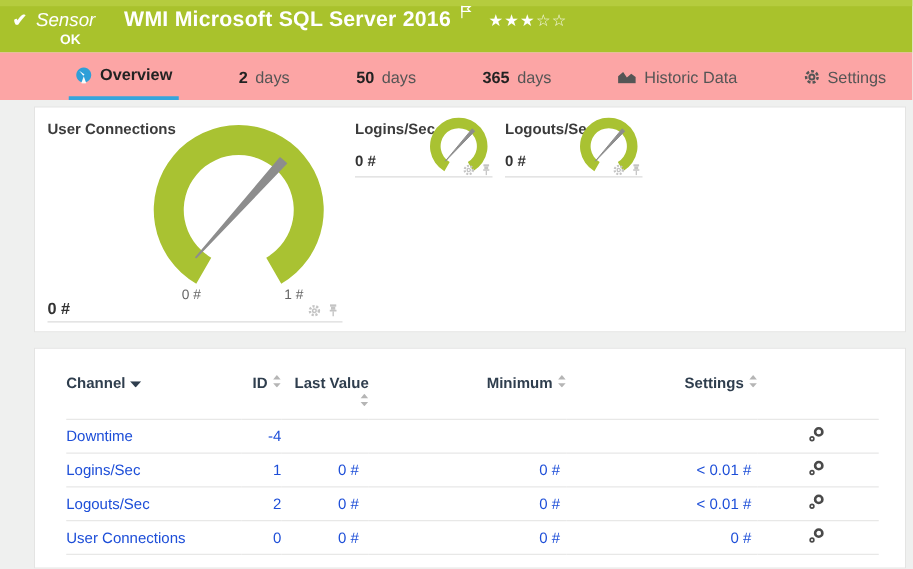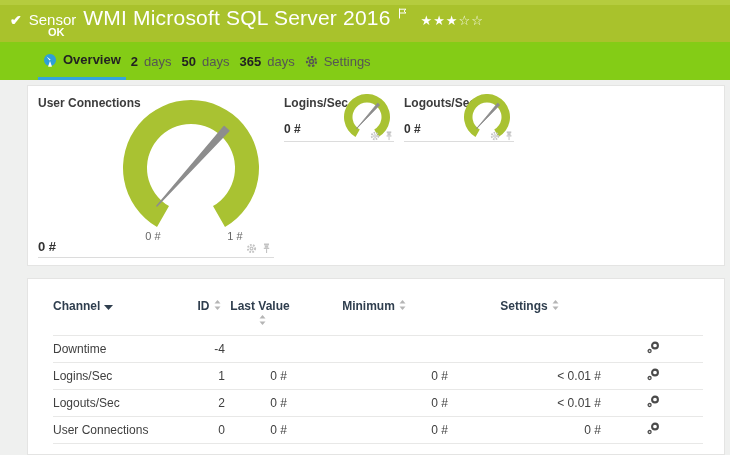--- a/index.html
+++ b/index.html
@@ -7,30 +7,30 @@
   body {
     width:730px; height:455px; position:relative; overflow:hidden;
     background:#eff0ef; font-family:"Liberation Sans", sans-serif; color:#444;
   }
 
   
   .topbar { position:absolute; left:0; top:0; width:730px; height:42px; background:#a9c22c; }
   .topbar-hl { position:absolute; left:0; top:0; width:100%; height:5px; background:#b5cc3e; }
   .topline { position:absolute; left:10px; top:6px; display:flex; align-items:baseline; gap:7px; color:#fff; white-space:nowrap; }
   .check { font-size:14px; font-weight:bold; }
-  .kind { font-size:15px; }
-  .sensor-title { font-size:21px; font-weight:normal; letter-spacing:0.2px; }
+  .kind { font-style:italic; font-size:15px; }
+  .sensor-title { font-size:17px; font-weight:bold; letter-spacing:0.2px;margin-left:16px; }
   .flag { position:relative; top:-6px; }
   .stars { font-size:13px; letter-spacing:1px; margin-left:6px; }
   .stars .dim { opacity:0.9; }
   .status-ok { position:absolute; left:48px; top:26px; font-size:11px; font-weight:bold; color:#fff; }
 
   
-  .tabbar { position:absolute; left:0; top:42px; width:730px; height:38px; background:#84cc16;
-            display:flex; align-items:stretch; padding:0 16px 0 38px; }
+  .tabbar { position:absolute; left:0; top:42px; width:730px; height:38px; background:#fca5a5;
+            display:flex; align-items:stretch; justify-content:space-between; padding:0 16px 0 55px; }
   .tab { display:flex; align-items:center; gap:6px; font-size:13px; color:#555; padding:0 5px; cursor:pointer; }
   .tab .num { font-weight:bold; color:#222; }
   .tab.active { border-bottom:3px solid #35a5dc; color:#222; font-weight:bold; }
   .tab svg { flex:0 0 auto; }
 
   
   .panel { position:absolute; background:#fff; border:1px solid #e4e4e3; }
   .panel-gauges { left:27px; top:85px; width:698px; height:181px; }
   .panel-table  { left:27px; top:278px; width:698px; height:177px; overflow:hidden; }
 
@@ -48,24 +48,24 @@
   
   .widget-mini { position:absolute; top:8px; width:110px; height:48px; border-bottom:1px solid #dcdcdc; }
   .widget-mini.logins { left:256px; }
   .widget-mini.logouts { left:376px; }
   .widget-mini .gauge-svg { position:absolute; left:56px; top:0; }
   .widget-mini .gvalue { top:28px; font-size:12px; }
   .widget-mini .wicons { right:0; top:37px; }
 
   
   table { border-collapse:collapse; table-layout:fixed; width:650px; margin:12px 0 0 25px; font-size:12px; }
-  th { color:#2f3e4e; font-weight:bold; vertical-align:top; padding:8px 0 6px 0; white-space:nowrap; }
+  th { color:#2f3e4e; font-weight:bold; text-align:right; vertical-align:top; padding:8px 0 6px 0; white-space:nowrap; }
   th.ch { text-align:left; }
   th.lv { white-space:normal; line-height:1.25; }
-  td { padding:0; height:27px; color:#404040; white-space:nowrap; }
+  td { padding:0; height:27px; color:#1d4ed8; white-space:nowrap; }
   thead tr { border-bottom:1px solid #e8e8e7; }
   tbody tr { border-bottom:1px solid #e8e8e7; }
   col.c-ch { width:140px; } col.c-id { width:32px; } col.c-lv { width:70px; }
   col.c-mi { width:158px; } col.c-ma { width:153px; } col.c-gr { width:97px; }
   td.ch { text-align:left; }
   td.num { text-align:right; }
   td.lv { text-align:right; padding-right:8px; }
   td.mi { padding-right:5px; }
   td.ma { padding-right:5px; }
   td.gr { text-align:left; padding-left:40px; }
@@ -107,20 +107,26 @@
   </div>
   <div class="tab">
     <span class="num">50</span>
     <span>days</span>
   </div>
   <div class="tab">
     <span class="num">365</span>
     <span>days</span>
   </div>
   <div class="tab">
+    <svg width="15" height="11" viewBox="0 0 15 11">
+      <path d="M0.5 10.5 V5 L4.5 1.5 L7.5 6 L11 3 L14.5 5.5 V10.5 Z" fill="#555"></path>
+    </svg>
+    <span>Historic Data</span>
+  </div>
+  <div class="tab">
     <svg width="13" height="13" viewBox="0 0 13 13">
       <circle cx="6.5" cy="6.5" r="4.6" fill="none" stroke="#555" stroke-width="2" stroke-dasharray="2.4 1.7"></circle>
       <circle cx="6.5" cy="6.5" r="2" fill="none" stroke="#555" stroke-width="1.6"></circle>
     </svg>
     <span>Settings</span>
   </div>
 </div>
 
 <div class="panel panel-gauges">
 

